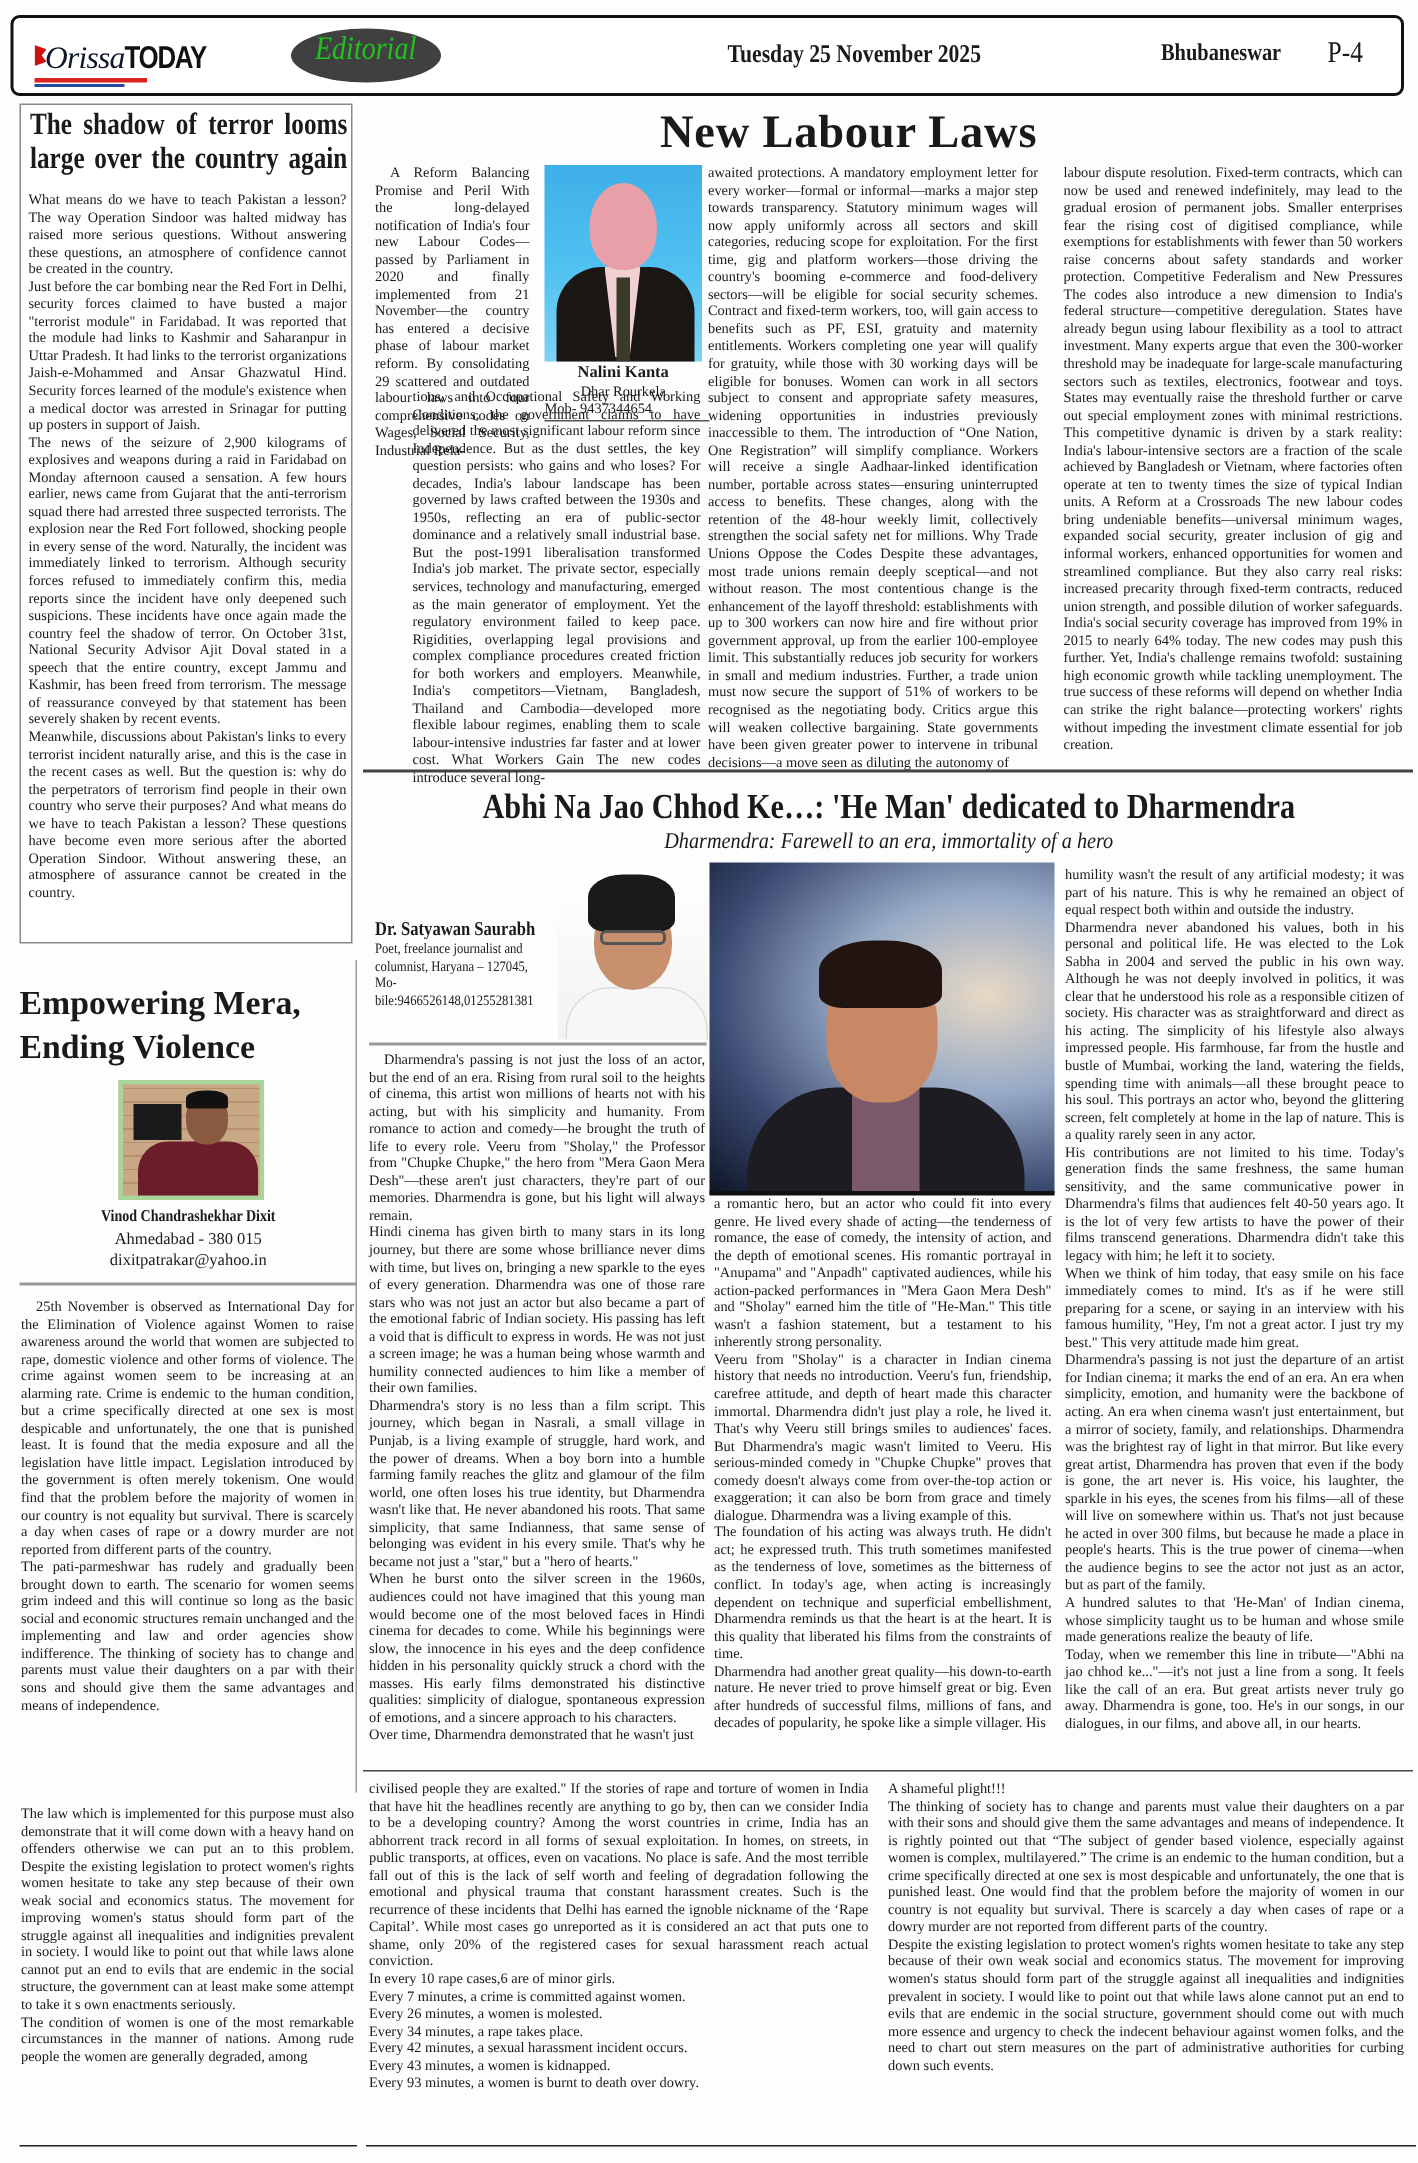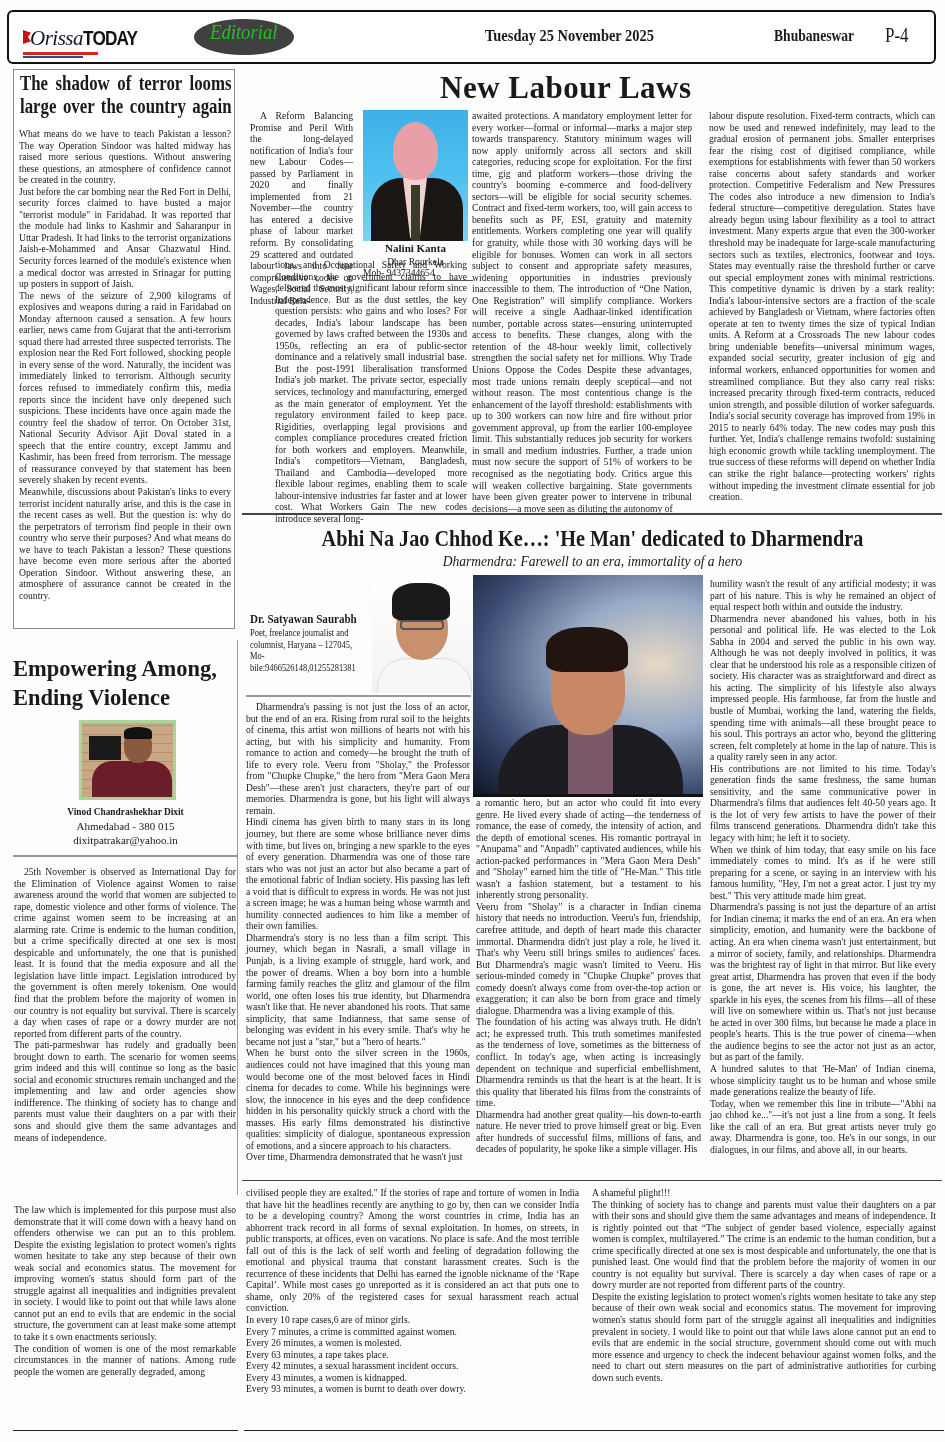--- a/index.html
+++ b/index.html
@@ -176,21 +176,21 @@
   <p>Dharmendra never abandoned his values, both in his personal and political life. He was elected to the Lok Sabha in 2004 and served the public in his own way. Although he was not deeply involved in politics, it was clear that he understood his role as a responsible citizen of society. His character was as straightforward and direct as his acting. The simplicity of his lifestyle also always impressed people. His farmhouse, far from the hustle and bustle of Mumbai, working the land, watering the fields, spending time with animals—all these brought peace to his soul. This portrays an actor who, beyond the glittering screen, felt completely at home in the lap of nature. This is a quality rarely seen in any actor.</p>
   <p>His contributions are not limited to his time. Today's generation finds the same freshness, the same human sensitivity, and the same communicative power in Dharmendra's films that audiences felt 40-50 years ago. It is the lot of very few artists to have the power of their films transcend generations. Dharmendra didn't take this legacy with him; he left it to society.</p>
   <p>When we think of him today, that easy smile on his face immediately comes to mind. It's as if he were still preparing for a scene, or saying in an interview with his famous humility, "Hey, I'm not a great actor. I just try my best." This very attitude made him great.</p>
   <p>Dharmendra's passing is not just the departure of an artist for Indian cinema; it marks the end of an era. An era when simplicity, emotion, and humanity were the backbone of acting. An era when cinema wasn't just entertainment, but a mirror of society, family, and relationships. Dharmendra was the brightest ray of light in that mirror. But like every great artist, Dharmendra has proven that even if the body is gone, the art never is. His voice, his laughter, the sparkle in his eyes, the scenes from his films—all of these will live on somewhere within us. That's not just because he acted in over 300 films, but because he made a place in people's hearts. This is the true power of cinema—when the audience begins to see the actor not just as an actor, but as part of the family.</p>
   <p>A hundred salutes to that 'He-Man' of Indian cinema, whose simplicity taught us to be human and whose smile made generations realize the beauty of life.</p>
   <p>Today, when we remember this line in tribute—"Abhi na jao chhod ke..."—it's not just a line from a song. It feels like the call of an era. But great artists never truly go away. Dharmendra is gone, too. He's in our songs, in our dialogues, in our films, and above all, in our hearts.</p>
 </div>
 <div id="dh-rule" class="abs"></div>
 
 <div id="women-vrule" class="abs"></div>
-<div id="women-title" class="abs">Empowering Among, Ending Violence</div>
+<div id="women-title" class="abs">Empowering Mera, Ending Violence</div>
 <div id="women-photo" class="abs">
   <div class="wall"></div>
     <div class="monitor"></div>
     <div class="body"></div>
     <div class="head"></div>
     <div class="hair"></div>
 </div>
 <div id="women-author-name" class="abs">Vinod Chandrashekhar Dixit</div>
 <div id="women-author-place" class="abs">Ahmedabad - 380 015</div>
 <div id="women-author-email" class="abs">dixitpatrakar@yahoo.in</div>
@@ -201,21 +201,21 @@
 </div>
 <div id="women-col1b" class="abs txt">
   <p>The law which is implemented for this purpose must also demonstrate that it will come down with a heavy hand on offenders otherwise we can put an to this problem. Despite the existing legislation to protect women's rights women hesitate to take any step because of their own weak social and economics status. The movement for improving women's status should form part of the struggle against all inequalities and indignities prevalent in society. I would like to point out that while laws alone cannot put an end to evils that are endemic in the social structure, the government can at least make some attempt to take it s own enactments seriously.</p>
   <p>The condition of women is one of the most remarkable circumstances in the manner of nations. Among rude people the women are generally degraded, among</p>
 </div>
 <div id="women-col2" class="abs txt">
   <p>civilised people they are exalted." If the stories of rape and torture of women in India that have hit the headlines recently are anything to go by, then can we consider India to be a developing country? Among the worst countries in crime, India has an abhorrent track record in all forms of sexual exploitation. In homes, on streets, in public transports, at offices, even on vacations. No place is safe. And the most terrible fall out of this is the lack of self worth and feeling of degradation following the emotional and physical trauma that constant harassment creates. Such is the recurrence of these incidents that Delhi has earned the ignoble nickname of the ‘Rape Capital’. While most cases go unreported as it is considered an act that puts one to shame, only 20% of the registered cases for sexual harassment reach actual conviction.</p>
   <p>In every 10 rape cases,6 are of minor girls.</p>
   <p>Every 7 minutes, a crime is committed against women.</p>
   <p>Every 26 minutes, a women is molested.</p>
-  <p>Every 63 minutes, a rape takes place.</p>
+  <p>Every 34 minutes, a rape takes place.</p>
   <p>Every 42 minutes, a sexual harassment incident occurs.</p>
   <p>Every 43 minutes, a women is kidnapped.</p>
   <p>Every 93 minutes, a women is burnt to death over dowry.</p>
 </div>
 <div id="women-col3" class="abs txt">
   <p>A shameful plight!!!</p>
   <p>The thinking of society has to change and parents must value their daughters on a par with their sons and should give them the same advantages and means of independence. It is rightly pointed out that “The subject of gender based violence, especially against women is complex, multilayered.” The crime is an endemic to the human condition, but a crime specifically directed at one sex is most despicable and unfortunately, the one that is punished least. One would find that the problem before the majority of women in our country is not equality but survival. There is scarcely a day when cases of rape or a dowry murder are not reported from different parts of the country.</p>
   <p>Despite the existing legislation to protect women's rights women hesitate to take any step because of their own weak social and economics status. The movement for improving women's status should form part of the struggle against all inequalities and indignities prevalent in society. I would like to point out that while laws alone cannot put an end to evils that are endemic in the social structure, government should come out with much more essence and urgency to check the indecent behaviour against women folks, and the need to chart out stern measures on the part of administrative authorities for curbing down such events.</p>
 </div>
 <div id="bottom-rule1" class="abs"></div>

